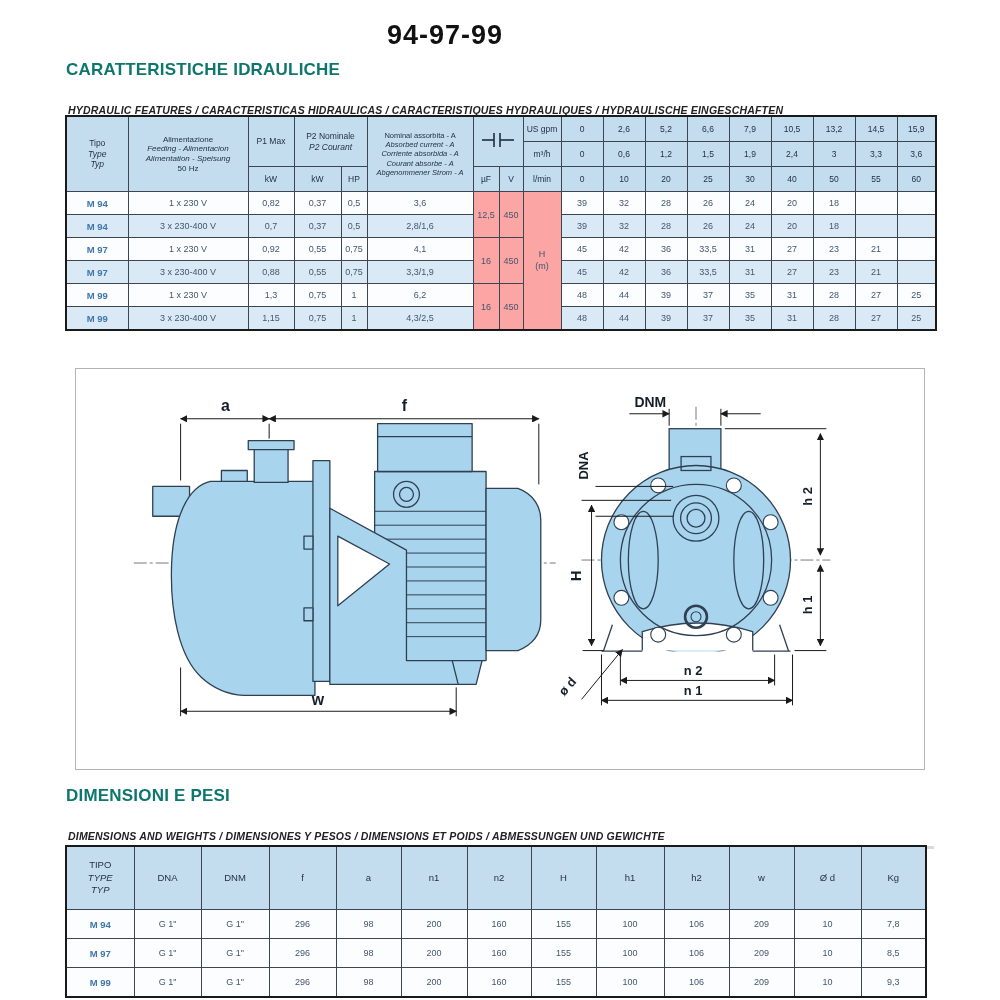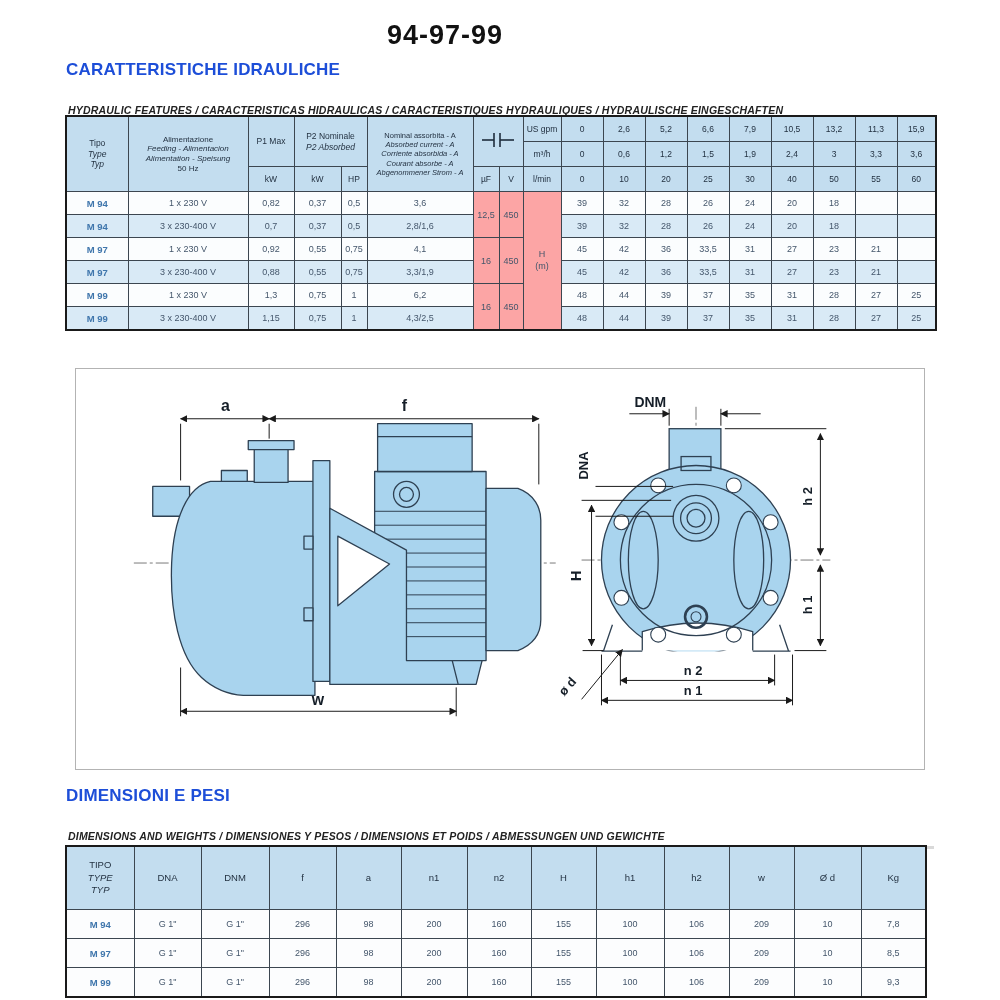--- a/index.html
+++ b/index.html
@@ -1,19 +1,19 @@
 <!DOCTYPE html>
 <html><head>
 <meta charset="utf-8">
 <style>
   html,body{margin:0;padding:0;background:#fff;}
   body{width:1000px;height:1000px;position:relative;font-family:"Liberation Sans",sans-serif;color:#16202b;}
   .page{position:absolute;inset:0;background:#fff;overflow:hidden;}
   .title{position:absolute;top:20px;left:0;width:890px;text-align:center;font-size:27px;font-weight:bold;letter-spacing:1px;color:#111;}
-  .sec-head{position:absolute;left:66px;font-size:17px;font-weight:bold;color:#1d4ed8;letter-spacing:.2px;}
+  .sec-head{position:absolute;left:66px;font-size:17px;font-weight:bold;color:#0f766e;letter-spacing:.2px;}
   .sec-sub{position:absolute;left:68px;width:866px;font-size:10.5px;font-weight:bold;font-style:italic;color:#222;border-bottom:3px solid #d9d9d9;padding-bottom:4px;letter-spacing:.2px;margin-top:16px;}
   table{border-collapse:collapse;table-layout:fixed;background:#fff;}
   .t1{position:absolute;left:65px;top:115px;width:870px;border:2px solid #1a1a1a;}
   .t2{position:absolute;left:65px;top:845px;width:862px;border:2px solid #1a1a1a;}
   .t1 th,.t1 td,.t2 th,.t2 td{border:1px solid #3c4650;padding:0 1px;text-align:center;vertical-align:middle;overflow:hidden;}
   .t1 th{background:#c3ddef;font-weight:normal;font-size:8.5px;color:#1f2d3d;line-height:1.25;}
   .t1 .hh th{height:24px;}
   .t1 td{font-size:9px;color:#44566b;height:22px;background:#fbfdfe;}
   .t1 tbody tr:nth-child(even) td{background:#d9eaf6;}
   .t1 td.cw,.t1 td.hm{background:#fca5a5;}
@@ -65,21 +65,21 @@
     <thead>
       <tr class="hh">
         <th rowspan="3"><span>Tipo</span><br><span class="it">Type</span><br><span class="it">Typ</span></th>
         <th rowspan="3" class="c-alim">
             <span>Alimentazione</span>
             <span class="it">Feeding - Alimentacion</span>
             <span class="it">Alimentation - Speisung</span>
             <span>50 Hz</span>
           </th>
         <th rowspan="2">P1 Max</th>
-        <th rowspan="2" colspan="2"><span>P2 Nominale</span><br><span class="it">P2 Absorbed</span></th>
+        <th rowspan="2" colspan="2"><span>P2 Nominale</span><br><span class="it">P2 Courant</span></th>
         <th rowspan="3" class="c-curr">
             <span>Nominal assorbita - A</span>
             <span class="it">Absorbed current - A</span>
             <span class="it">Corriente absorbida - A</span>
             <span class="it">Courant absorbe - A</span>
             <span class="it">Abgenommener Strom - A</span>
           </th>
         <th rowspan="2" colspan="2">
           <svg width="34" height="16" viewBox="0 0 34 16">
               <g stroke="#1f2d3d" stroke-width="1.6" fill="none">
@@ -91,21 +91,21 @@
             </svg>
         </th>
         <th>US gpm</th>
         <th>0</th>
           <th>2,6</th>
           <th>5,2</th>
           <th>6,6</th>
           <th>7,9</th>
           <th>10,5</th>
           <th>13,2</th>
-          <th>11,3</th>
+          <th>14,5</th>
           <th>15,9</th>
       </tr>
       <tr class="hh">
         <th>m³/h</th>
         <th>0</th>
           <th>0,6</th>
           <th>1,2</th>
           <th>1,5</th>
           <th>1,9</th>
           <th>2,4</th>

